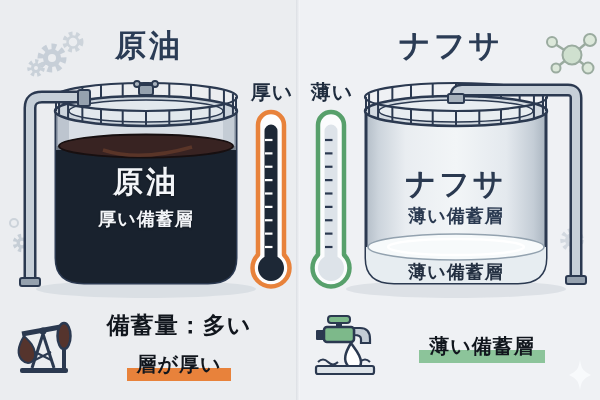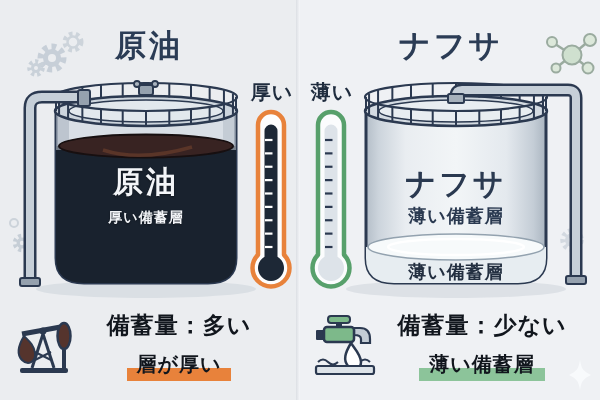--- a/index.html
+++ b/index.html
@@ -15,21 +15,21 @@
     background:linear-gradient(to right,#dcdfe4,#f5f6f9);}
   svg.art{position:absolute;left:0;top:0;width:600px;height:400px;}
   .txt{position:absolute;line-height:1;color:#2b3c55;font-weight:700;text-align:center;}
   .title{font-size:31px;letter-spacing:3px;top:30px;}
   .title-l{left:0;width:298px;}
   .title-r{left:302px;width:298px;}
   .gauge-label{font-size:20px;top:82px;color:#1f2c3e;letter-spacing:1px;}
   .gauge-l{left:241px;width:62px;}
   .gauge-r{left:301px;width:62px;}
   .tank-main{font-size:30px;letter-spacing:3px;}
-  .tank-sub{font-size:14px;letter-spacing:1px;}
+  .tank-sub{font-size:18px;letter-spacing:1px;}
   .crude-main{left:56px;width:180px;top:167px;color:#f3f5f8;text-shadow:0 1px 2px rgba(0,0,0,.4);}
   .crude-sub{left:56px;width:180px;top:210px;color:#f3f5f8;text-shadow:0 1px 2px rgba(0,0,0,.4);}
   .naph-main{left:366px;width:180px;top:169px;color:#2a3950;}
   .naph-sub{left:366px;width:180px;top:207px;color:#2a3950;font-size:18px;}
   .naph-layer{left:366px;width:180px;top:263px;color:#232f40;font-size:18px;}
   .cap-row{position:absolute;display:flex;align-items:center;gap:0;}
   .cap-left{left:12px;top:310px;width:276px;}
   .cap-right{left:312px;top:310px;width:280px;}
   .cap-text{flex:1;text-align:center;color:#11161d;font-weight:700;}
   .cap-line1{font-size:23px;letter-spacing:1px;}
@@ -268,17 +268,16 @@
     <div style="width:58px;height:66px;flex:none;"></div>
     <div class="cap-text">
       <div class="cap-line1">備蓄量：多い</div>
       <div class="cap-line2"><span class="hl hl-orange">層が厚い</span></div>
     </div>
   </div>
 
   <div class="cap-row cap-right">
     <div style="width:60px;height:66px;flex:none;"></div>
     <div class="cap-text">
-      <div class="cap-line1">備蓄量：少ない</div>
       <div class="cap-line2"><span class="hl hl-green">薄い備蓄層</span></div>
     </div>
   </div>
 </div>
 
 </body></html>

